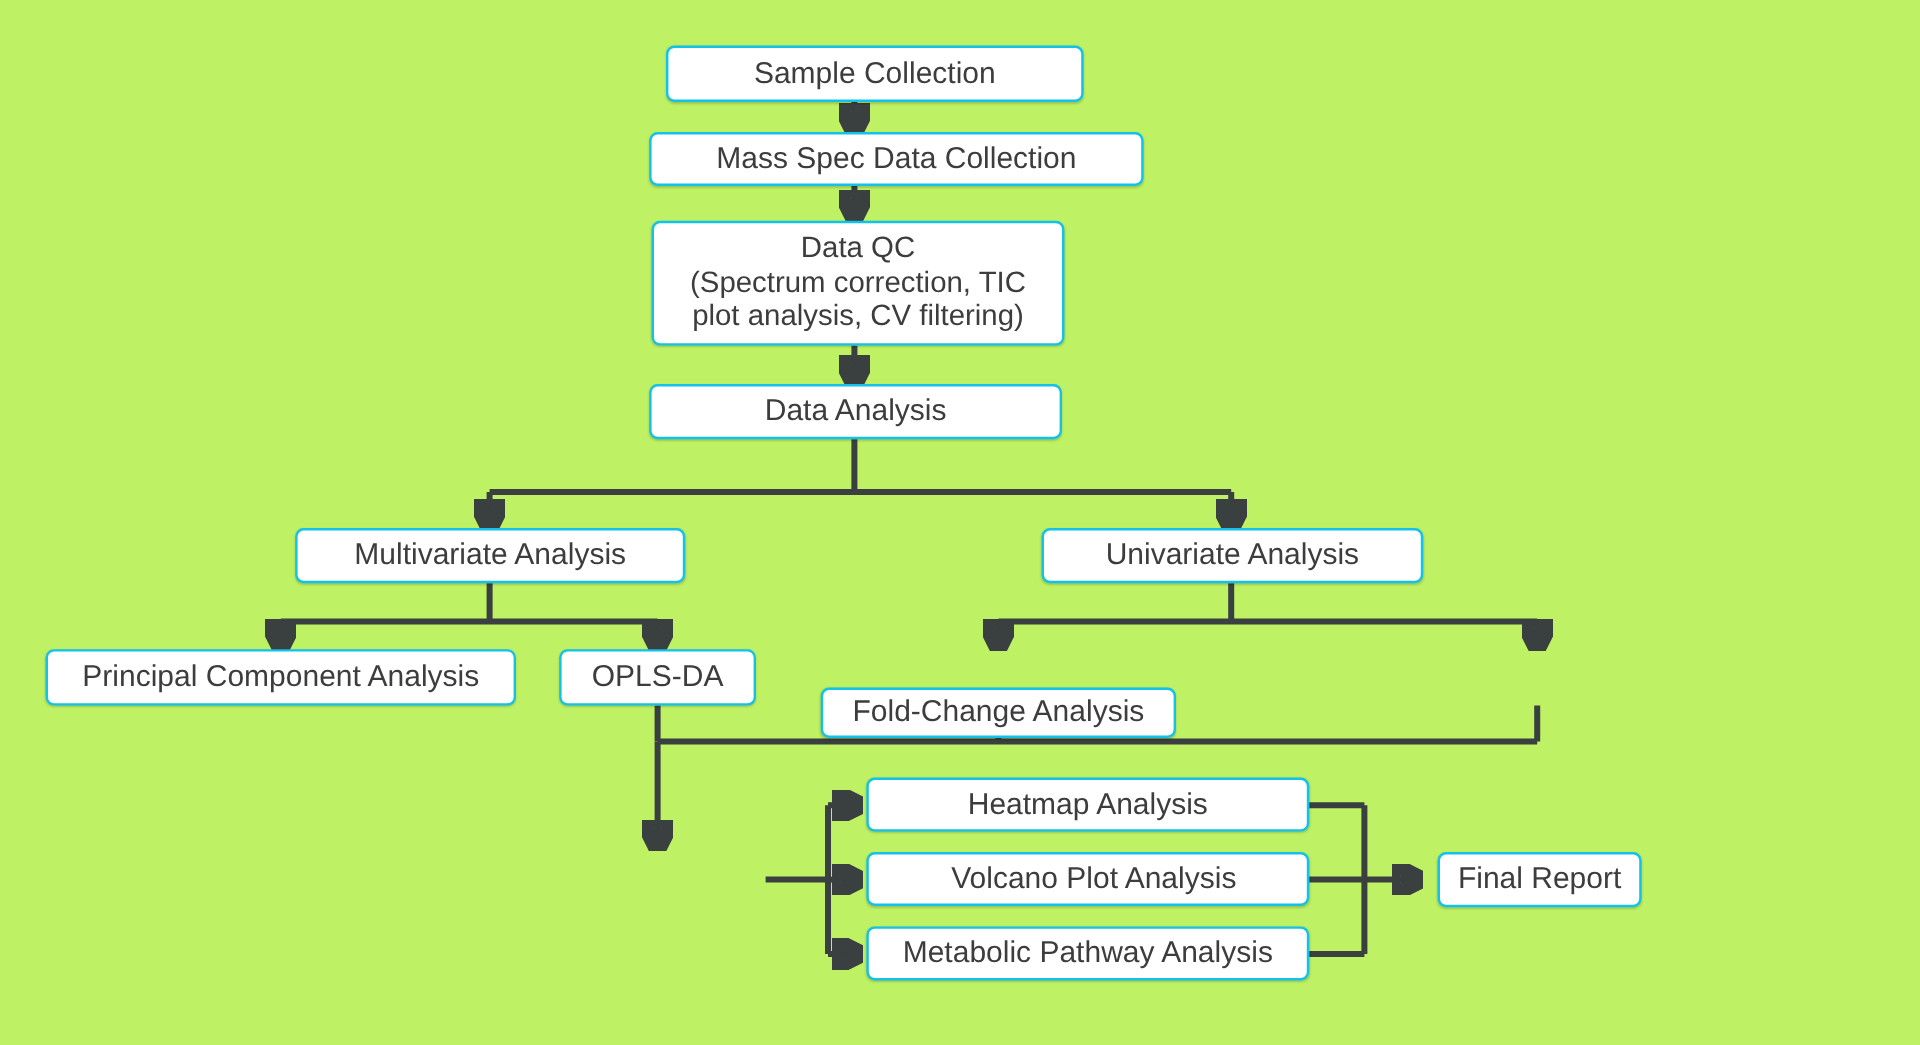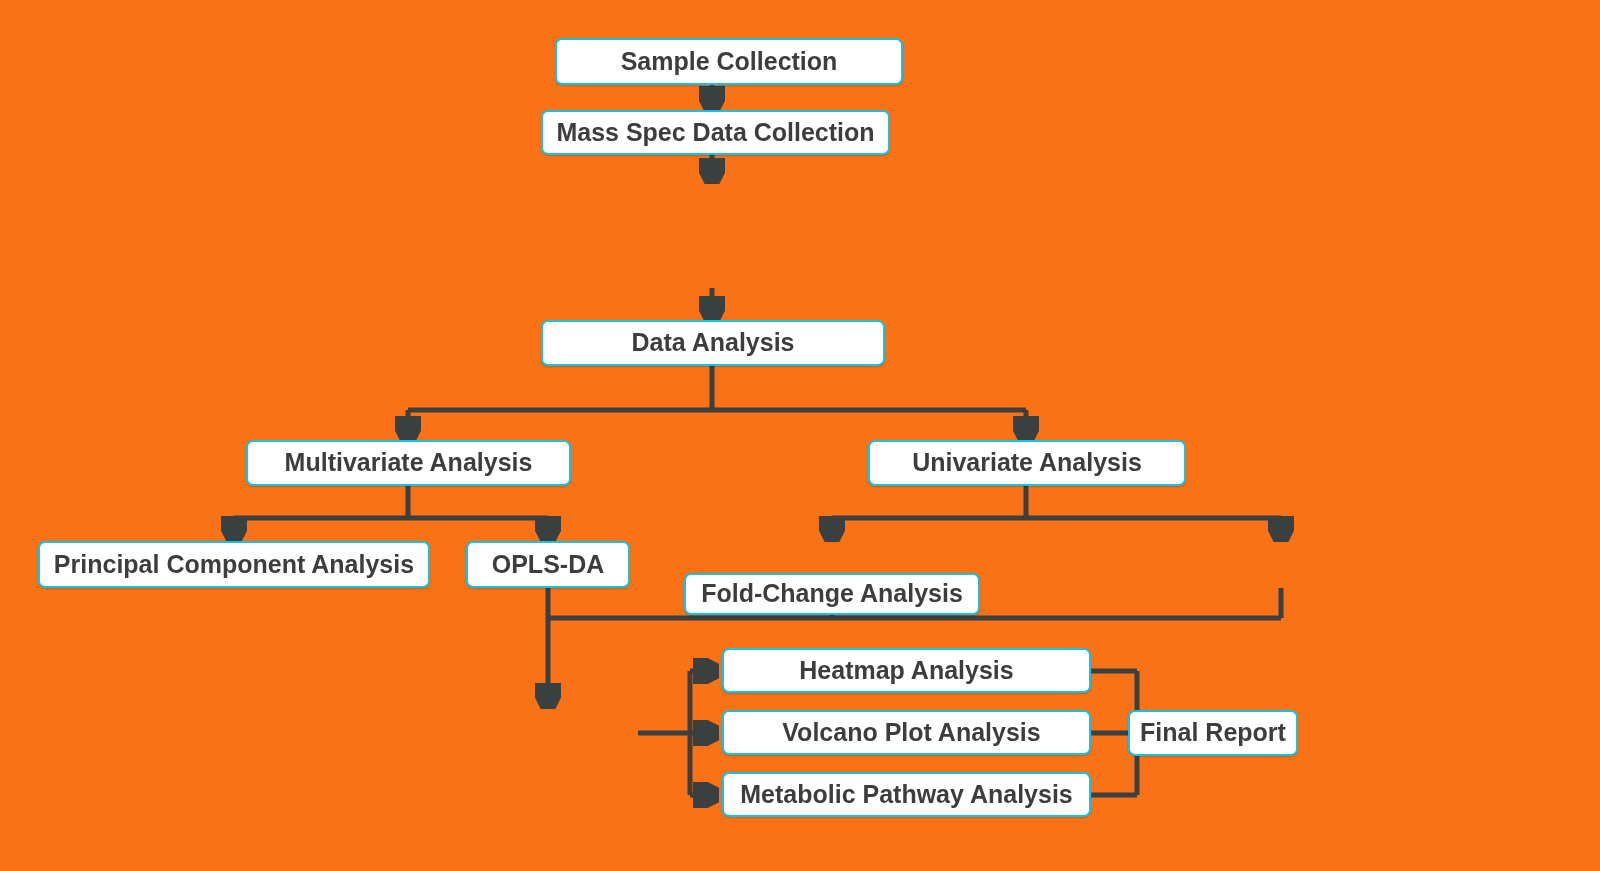--- a/index.html
+++ b/index.html
@@ -4,24 +4,23 @@
 <style>
   html, body {
     margin: 0;
     padding: 0;
     background: #4a7350;
   }
   #canvas {
     position: relative;
     width: 1600px;
     height: 871px;
-    background: #f97316;
+    background: #bef264;
     font-family: "Liberation Sans", sans-serif;
     overflow: hidden;
-    font-weight: bold;
   }
   .node {
     position: absolute;
     box-sizing: border-box;
     background: #ffffff;
     border: 2.5px solid #12c2e9;
     border-radius: 7px;
     color: #3d3d3d;
     display: flex;
     align-items: center;
@@ -89,22 +88,25 @@
     <line x1="690" y1="671" x2="715" y2="671" marker-end="url(#arrow)"></line>
     <line x1="690" y1="733" x2="715" y2="733" marker-end="url(#arrow)"></line>
     <line x1="690" y1="795" x2="715" y2="795" marker-end="url(#arrow)"></line>
 
     <path d="M 1091 671 L 1137 671 M 1091 795 L 1137 795 M 1091 733 L 1137 733 M 1137 671 L 1137 795"></path>
     <line x1="1137" y1="733" x2="1182" y2="733" marker-end="url(#arrow)"></line>
   </svg>
 
   <div class="node" style="left:555px; top:38px; width:348px; height:47px;">Sample Collection</div>
 
-  <div class="node" style="left:541px; top:110px; width:349px; height:45px;">Mass Spec Data Collection</div>
+  <div class="node" style="left:541px; top:110px; width:412px; height:45px;">Mass Spec Data Collection</div>
 
+  <div class="node multi" style="left:543px; top:184px; width:344px; height:104px;">Data QC
+(Spectrum correction, TIC
+plot analysis, CV filtering)</div>
 
   <div class="node" style="left:541px; top:320px; width:344px; height:46px;">Data Analysis</div>
 
   <div class="node" style="left:246px; top:440px; width:325px; height:46px;">Multivariate  Analysis</div>
 
   <div class="node" style="left:868px; top:440px; width:318px; height:46px;">Univariate  Analysis</div>
 
   <div class="node" style="left:38px; top:541px; width:392px; height:47px;">Principal Component Analysis</div>
 
   <div class="node" style="left:466px; top:541px; width:164px; height:47px;">OPLS-DA</div>
@@ -112,15 +114,15 @@
   <div class="node" style="left:684px; top:573px; width:296px; height:42px;">Fold-Change Analysis</div>
 
 
 
   <div class="node" style="left:722px; top:648px; width:369px; height:45px;">Heatmap Analysis</div>
 
   <div class="node" style="left:722px; top:710px; width:369px; height:45px;padding-left:20px;">Volcano Plot Analysis</div>
 
   <div class="node" style="left:722px; top:772px; width:369px; height:45px;">Metabolic Pathway Analysis</div>
 
-  <div class="node" style="left:1128px; top:710px; width:170px; height:46px;">Final Report</div>
+  <div class="node" style="left:1198px; top:710px; width:170px; height:46px;">Final Report</div>
 
 </div>
 
 </body></html>

